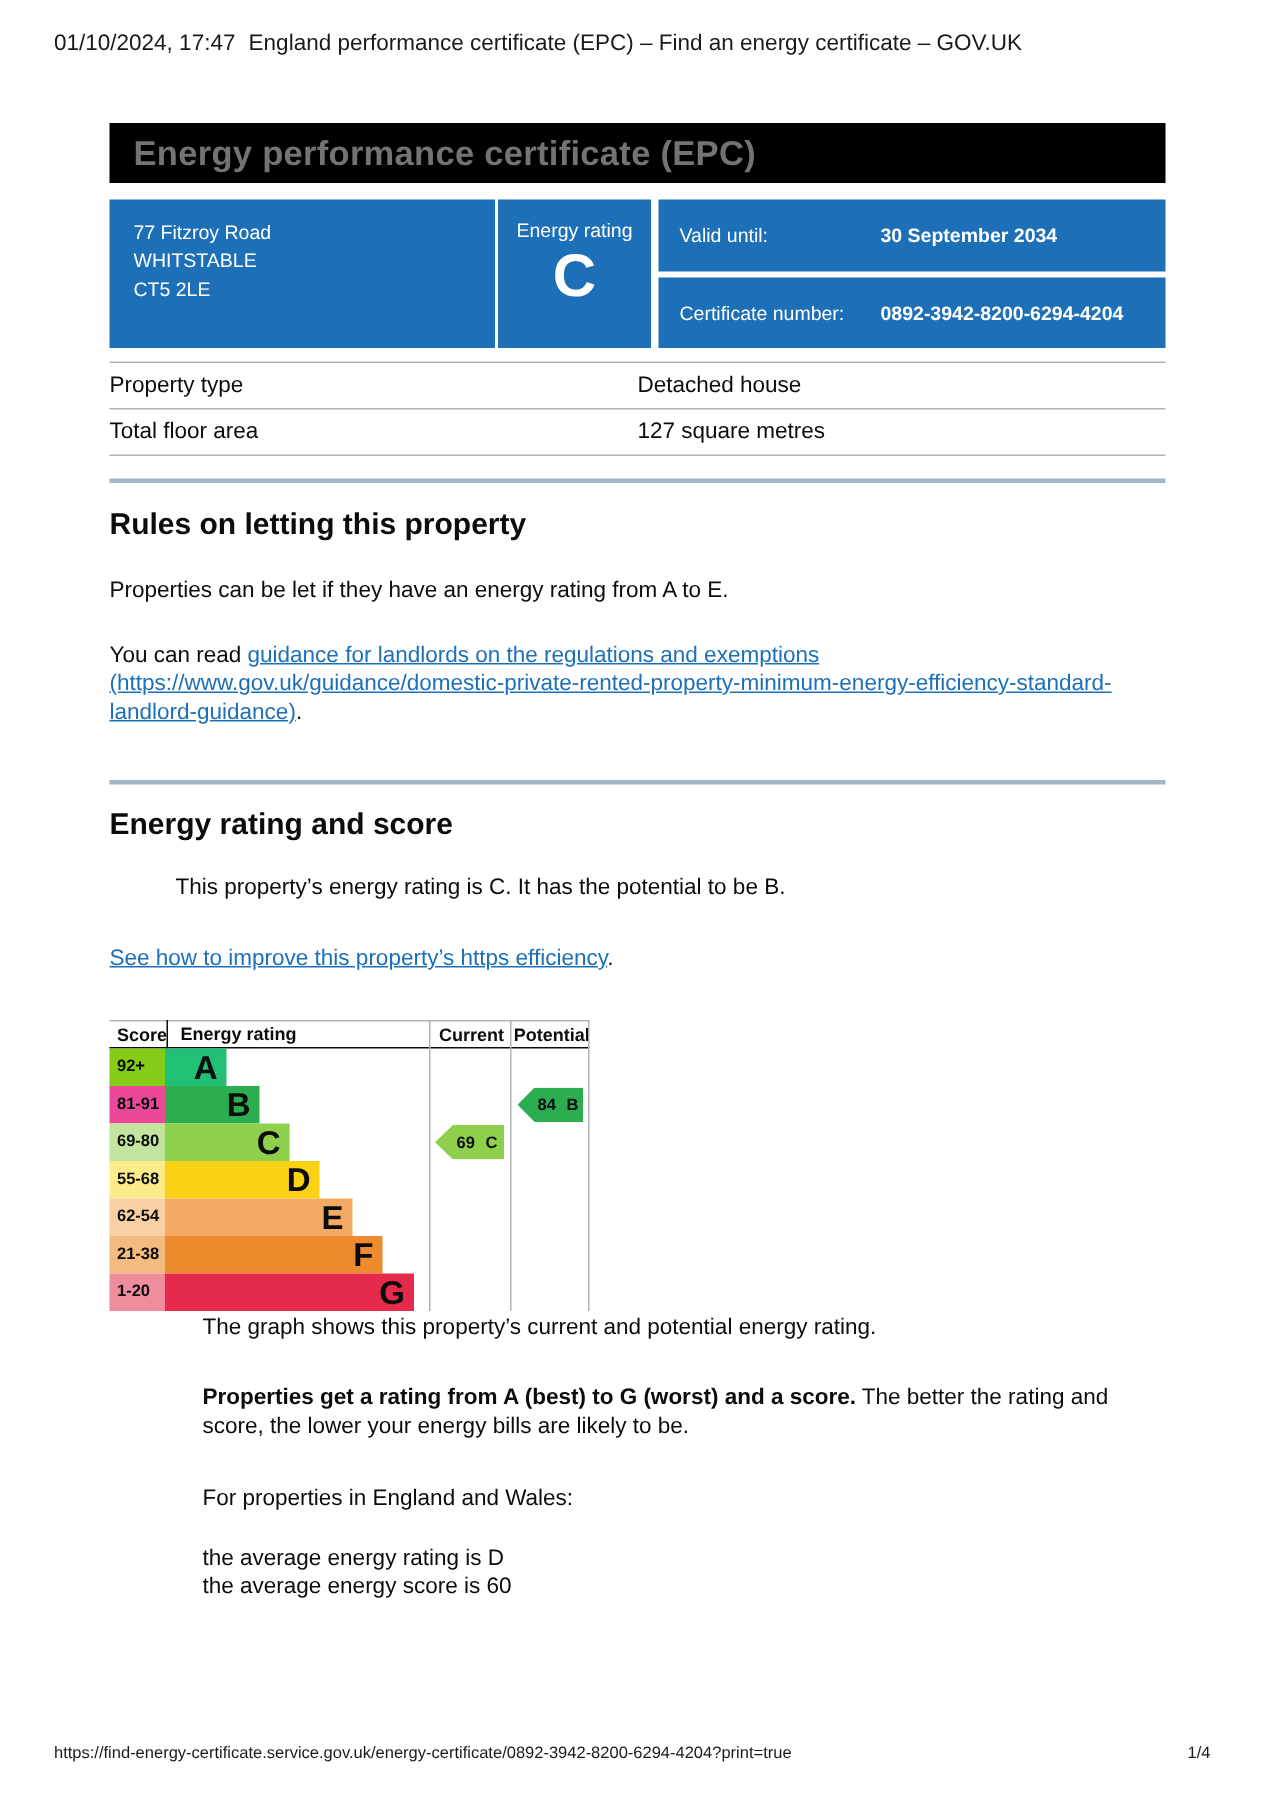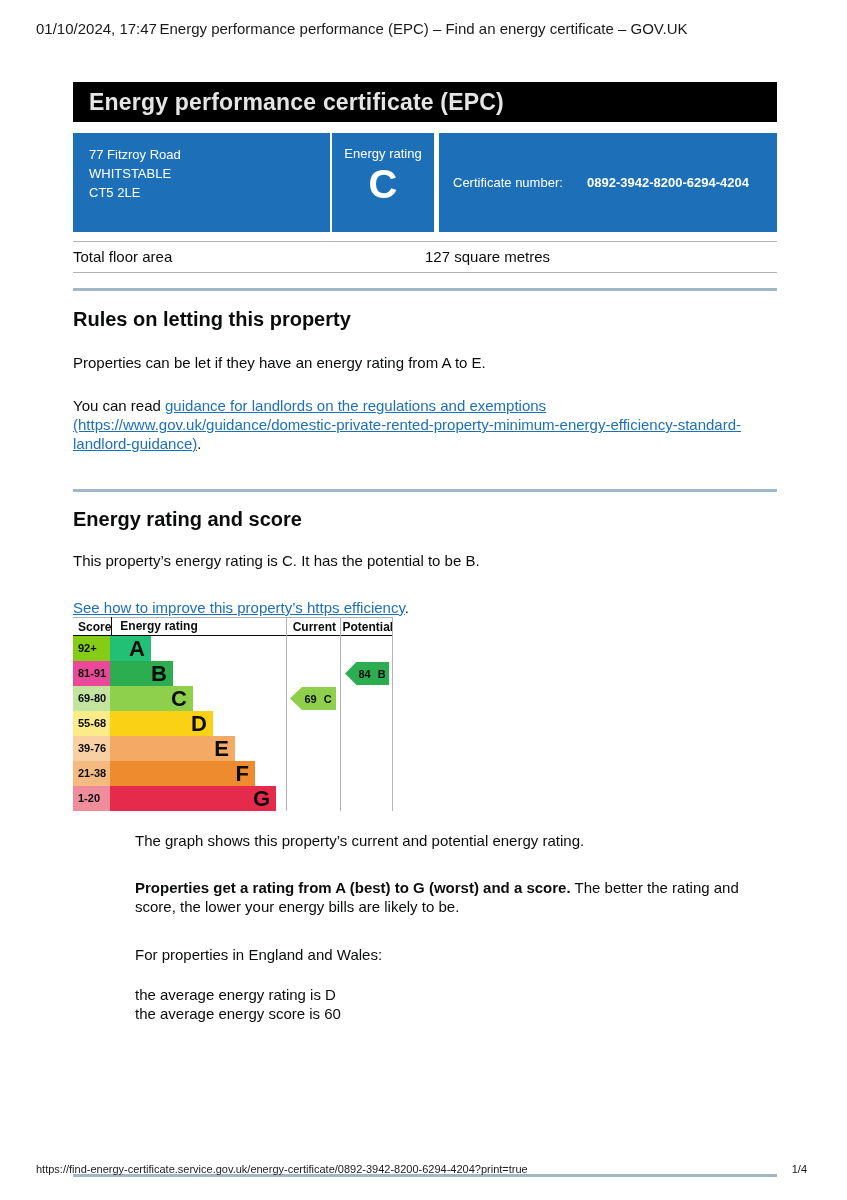--- a/index.html
+++ b/index.html
@@ -17,21 +17,21 @@
   .print-header .ph-date { position: absolute; left: 36px; top: 0; }
   .print-header .ph-title { display: block; text-align: center; }
   .print-footer { position: absolute; top: 1163px; left: 0; width: 100%; font-size: 11px; color: #1a1a1a; }
   .print-footer .pf-url { position: absolute; left: 36px; top: 0; }
   .print-footer .pf-page { position: absolute; right: 40px; top: 0; }
 
   
   .content { position: absolute; top: 82px; left: 73px; width: 704px; }
 
   .banner { background: #000000; height: 40px; display: flex; align-items: center; padding-left: 16px; }
-  .banner h1 { color: #e5e5e5; font-size: 23px; font-weight: bold; letter-spacing: 0.2px; }
+  .banner h1 { color: #737373; font-size: 23px; font-weight: bold; letter-spacing: 0.2px; }
 
   
   .summary-box { margin-top: 11px; height: 99px; display: flex; }
   .sb-address { flex: 0 0 257px; background: #1d70b8; color: #fff; padding: 13px 16px; font-size: 13px; line-height: 1.45; }
   .sb-gap-thin { flex: 0 0 2px; background: #fff; }
   .sb-rating { flex: 0 0 102px; background: #1d70b8; color: #fff; text-align: center; padding-top: 13px; }
   .sb-rating .rating-label { font-size: 13px; }
   .sb-rating .rating-letter { font-size: 40px; font-weight: bold; line-height: 1.1; margin-top: 1px; }
   .sb-gap-wide { flex: 0 0 5px; background: #fff; }
   .sb-right { flex: 1; display: flex; flex-direction: column; }
@@ -55,30 +55,30 @@
 
   .rules-p1 { margin-top: 22px; }
   .rules-p2 { margin-top: 24px; }
 
   .sep-rating { margin-top: 36px; }
 
   
   .columns { display: flex; margin-top: 16px; flex-direction: column; }
   .col-left { flex: 0 0 322px; }
   .col-right { flex: 0 0 320px; margin-left: 62px; }
-  .col-left .erp1 { margin-top: 20px; }
+  .col-left .erp1 { margin-top: 20px; margin-left: 44px; }
   .col-left .erlink { margin-top: 28px; }
   .col-right .rp1 { margin-top: 1px; }
   .col-right .rp2 { margin-top: 28px; }
   .col-right .rp3 { margin-top: 29px; }
   .col-right .rp4 { margin-top: 21px; }
   .bold { font-weight: bold; }
 
   
-  .chart { position: relative; width: 320px; height: 194px; font-size: 11px; }
+  .chart { position: relative; margin-top: 32px; width: 320px; height: 194px; font-size: 11px; }
   .chart-header { display: flex; height: 19px; border-top: 1px solid #b1b4b6; border-bottom: 1px solid #0b0c0c; font-weight: bold; font-size: 12px; align-items: center; }
   .ch-score { flex: 0 0 37px; padding-left: 5px; }
   .ch-rating { flex: 0 0 176px; padding-left: 8px; border-left: 1px solid #0b0c0c; height: 19px; line-height: 19px; }
   .ch-current { flex: 0 0 54px; text-align: center; }
   .ch-potential { flex: 0 0 53px; text-align: center; }
   .chart-row { display: flex; height: 25px; }
   .score-cell { flex: 0 0 37px; font-weight: bold; padding-left: 5px; line-height: 25px; }
   .band-bar { height: 25px; display: flex; align-items: center; justify-content: flex-end; padding-right: 6px; font-size: 22px; font-weight: bold; line-height: 25px; }
   .bar-a { width: 41px; } .bar-b { width: 63px; } .bar-c { width: 83px; }
   .bar-d { width: 103px; } .bar-e { width: 125px; } .bar-f { width: 145px; }
@@ -89,21 +89,21 @@
   .pointer-current { left: 217px; top: 70px; width: 46px; }
   .pointer-potential { left: 272px; top: 45px; width: 44px; }
 
   .sep-bottom { margin-top: 24px; }
 </style>
 </head>
 <body>
 
 <div class="print-header">
   <span class="ph-date">01/10/2024, 17:47</span>
-  <span class="ph-title">Energy performance performance (EPC) – Find an energy certificate – GOV.UK</span>
+  <span class="ph-title">England performance certificate (EPC) – Find an energy certificate – GOV.UK</span>
 </div>
 
 <div class="content">
 
   <div class="banner">
     <h1>Energy performance certificate (EPC)</h1>
   </div>
 
   <div class="summary-box">
     <div class="sb-address">
@@ -112,27 +112,35 @@
       <div>CT5 2LE</div>
     </div>
     <div class="sb-gap-thin"></div>
     <div class="sb-rating">
       <div class="rating-label">Energy rating</div>
       <div class="rating-letter">C</div>
     </div>
     <div class="sb-gap-wide"></div>
     <div class="sb-right">
       <div class="sb-row">
+        <span class="sb-label">Valid until:</span>
+        <span class="sb-value">30 September 2034</span>
+      </div>
+      <div class="sb-row">
         <span class="sb-label">Certificate number:</span>
         <span class="sb-value">0892-3942-8200-6294-4204</span>
       </div>
     </div>
   </div>
 
   <div class="facts">
+    <div class="fact-row">
+      <span class="fact-label">Property type</span>
+      <span class="fact-value">Detached house</span>
+    </div>
     <div class="fact-row">
       <span class="fact-label">Total floor area</span>
       <span class="fact-value">127 square metres</span>
     </div>
   </div>
 
   <div class="rule-line"></div>
 
   <h2 class="section-heading">Rules on letting this property</h2>
   <p class="body-text rules-p1">Properties can be let if they have an energy rating from A to E.</p>
@@ -164,21 +172,21 @@
         </div>
         <div class="chart-row">
           <div class="score-cell" style="background-color: rgb(194, 228, 158);">69-80</div>
           <div class="band-bar bar-c" style="background-color: rgb(142, 207, 75);">C</div>
         </div>
         <div class="chart-row">
           <div class="score-cell" style="background-color: rgb(252, 236, 137);">55-68</div>
           <div class="band-bar bar-d" style="background-color: rgb(250, 209, 20);">D</div>
         </div>
         <div class="chart-row">
-          <div class="score-cell" style="background-color: rgb(248, 208, 164);">39-76</div>
+          <div class="score-cell" style="background-color: rgb(248, 208, 164);">62-54</div>
           <div class="band-bar bar-e" style="background-color: rgb(244, 170, 101);">E</div>
         </div>
         <div class="chart-row">
           <div class="score-cell" style="background-color: rgb(245, 186, 128);">21-38</div>
           <div class="band-bar bar-f" style="background-color: rgb(238, 139, 46);">F</div>
         </div>
         <div class="chart-row">
           <div class="score-cell" style="background-color: rgb(240, 141, 157);">1-20</div>
           <div class="band-bar bar-g" style="background-color: rgb(229, 42, 75);">G</div>
         </div>

